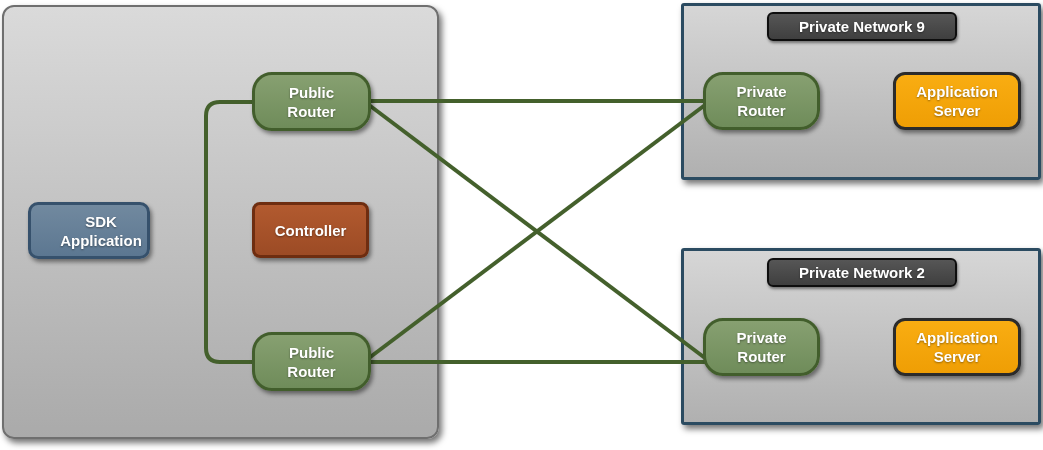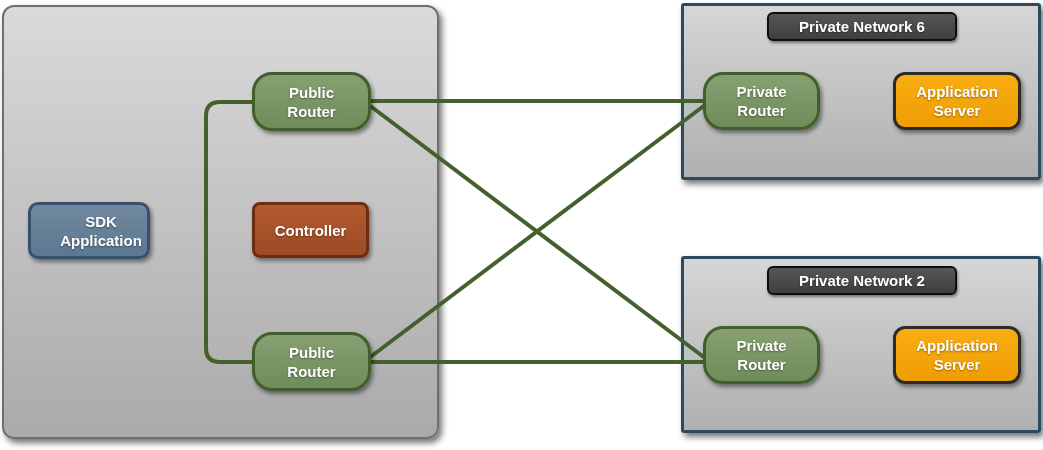--- a/index.html
+++ b/index.html
@@ -15,21 +15,21 @@
     background:linear-gradient(#dadada,#aaaaaa);
     box-shadow:3px 4px 6px rgba(0,0,0,0.55);
   }
   .zone-private{
     width:360px;height:177px;
     border:3px solid #2b4b61;border-radius:3px;
     background:linear-gradient(#d6d6d6,#b0b0b0);
     box-shadow:3px 4px 6px rgba(0,0,0,0.55);
   }
   .pn1{left:681px;top:3px;}
-  .pn2{left:681px;top:256px;}
+  .pn2{left:681px;top:248px;}
   
   .connectors{position:absolute;left:0;top:0;z-index:1;}
   .connectors path{fill:none;stroke:#44602c;stroke-width:4px;}
   
   .node,.badge{
     position:absolute;box-sizing:border-box;z-index:2;
     display:flex;align-items:center;justify-content:center;
     color:#ffffff;font-weight:bold;font-size:15px;line-height:19px;
     text-align:center;text-shadow:0 1px 2px rgba(0,0,0,0.4);
     box-shadow:2px 3px 4px rgba(0,0,0,0.45);
@@ -97,21 +97,21 @@
     <div class="node controller">
       <span>Controller</span>
     </div>
     <div class="node router router-bottom">
       <span>Public Router</span>
     </div>
   </div>
 
   <div class="zone zone-private pn1">
     <div class="badge badge-pn">
-      <span>Private Network 6</span>
+      <span>Private Network 9</span>
     </div>
     <div class="node router private-router">
       <span>Private Router</span>
     </div>
     <div class="node server">
       <span>Application Server</span>
     </div>
   </div>
 
   <div class="zone zone-private pn2">

